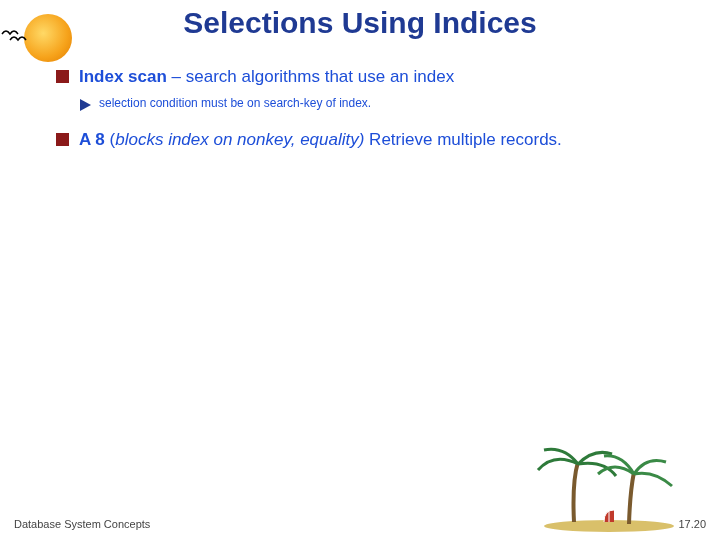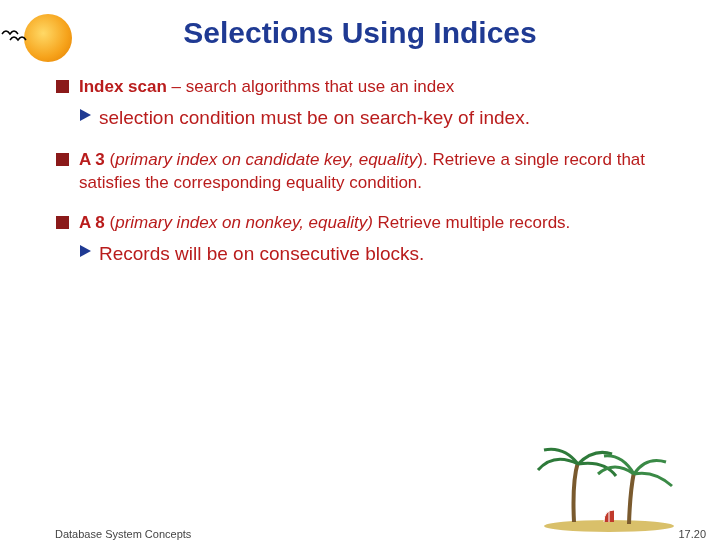--- a/index.html
+++ b/index.html
@@ -23,73 +23,72 @@
     background: radial-gradient(circle at 40% 40%, #ffd966 0%, #f6a21a 60%, #e07b00 100%);
     position: absolute; top: 6px; left: 6px;
   }
   .birds {
     position: absolute;
     top: 26px; left: 0;
     width: 40px; height: 20px;
   }
   .title {
     text-align: center;
-    padding-top: 16px;
+    padding-top: 6px;
     font-size: 30px;
     font-weight: bold;
     color: #1f3a93;
     font-family: Arial, sans-serif;
   }
   .content {
     padding: 26px 56px 0 56px;
     font-size: 17px;
-    color: #b91c1c;
+    color: #1d4ed8;
     line-height: 1.35;
   }
   .li1 {
     display: flex;
     margin-bottom: 6px;
     margin-top: 18px;
   }
   .li1:first-child { margin-top: 0; }
   .bullet-sq {
     width: 13px; height: 13px;
     background: #8b1a1a;
     flex-shrink: 0;
     margin-top: 4px;
     margin-right: 10px;
   }
   .li1-text { flex: 1; }
   .li2 {
     display: flex;
     margin: 4px 0 4px 24px;
-    font-size: 19px;
+    font-size: 12px;
     justify-content: flex-end;
   }
   .bullet-tri {
     width: 0; height: 0;
     border-left: 11px solid #1f3a93;
     border-top: 6px solid transparent;
     border-bottom: 6px solid transparent;
     flex-shrink: 0;
     margin-top: 4px;
     margin-right: 8px;
   }
   .li2-text { flex: 1; }
   .sub { font-size: 0.7em; vertical-align: sub; font-style: italic; }
   .footer {
     position: absolute;
-    bottom: 0;
+    bottom: 10px;
     left: 0; right: 0;
     font-size: 11px;
     color: #444;
     padding: 0 14px;
     display: flex;
     justify-content: space-between;
-    margin-left: 41px;
   }
   .palms {
     position: absolute;
     right: 36px;
     bottom: 8px;
     width: 150px;
     height: 90px;
     pointer-events: none;
   }
   b { font-weight: bold; }
@@ -112,29 +111,21 @@
     <div class="li1">
       <div class="bullet-sq"></div>
       <div class="li1-text"><b>Index scan</b> – search algorithms that use an index</div>
     </div>
     <div class="li2">
       <div class="bullet-tri"></div>
       <div class="li2-text">selection condition must be on search-key of index.</div>
     </div>
     <div class="li1">
       <div class="bullet-sq"></div>
-      <div class="li1-text"><b>A 3</b> (<i>primary index on candidate key, equality</i>).  Retrieve a single record that satisfies the corresponding equality condition.</div>
-    </div>
-    <div class="li1">
-      <div class="bullet-sq"></div>
-      <div class="li1-text"><b>A 8</b> (<i>primary index on nonkey, equality) </i>Retrieve multiple records.</div>
-    </div>
-    <div class="li2">
-      <div class="bullet-tri"></div>
-      <div class="li2-text">Records will be on consecutive blocks.</div>
+      <div class="li1-text"><b>A 8</b> (<i>blocks index on nonkey, equality) </i>Retrieve multiple records.</div>
     </div>
   </div>
 
 <svg class="palms" viewBox="0 0 150 90">
   <ellipse cx="75" cy="84" rx="65" ry="6" fill="#d9c06a"></ellipse>
   <path d="M40 80 Q38 40 44 20" stroke="#7a5a2e" stroke-width="4" fill="none"></path>
   <path d="M44 22 Q20 10 4 28" stroke="#2e7a3a" stroke-width="3" fill="none"></path>
   <path d="M44 22 Q30 4 10 8" stroke="#2e7a3a" stroke-width="3" fill="none"></path>
   <path d="M44 22 Q60 6 78 12" stroke="#2e7a3a" stroke-width="3" fill="none"></path>
   <path d="M44 22 Q70 18 82 34" stroke="#2e7a3a" stroke-width="3" fill="none"></path>

